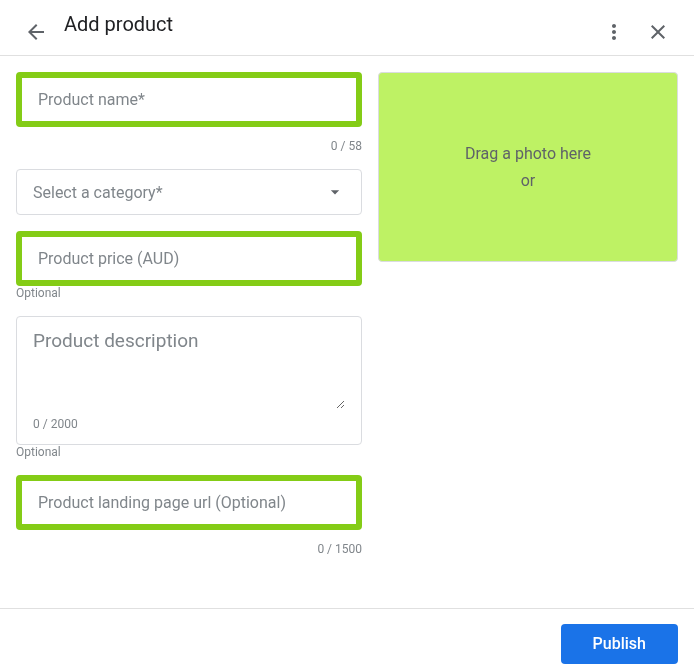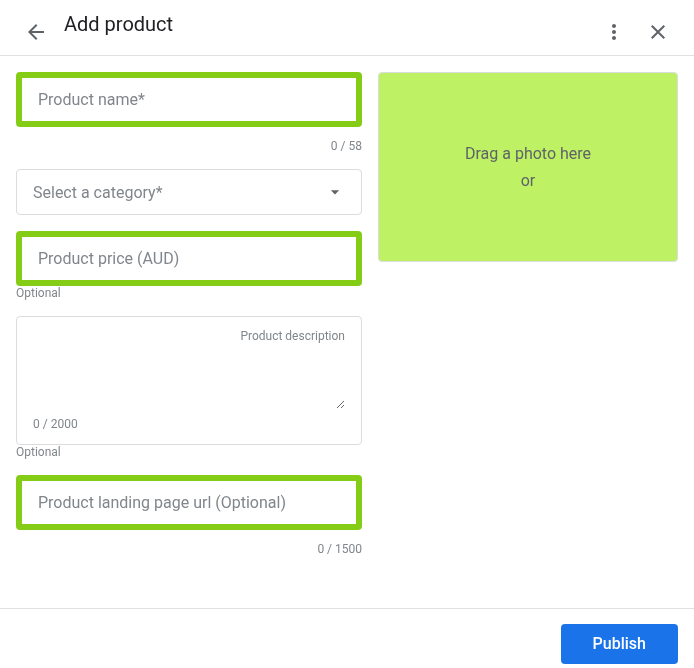--- a/index.html
+++ b/index.html
@@ -107,27 +107,26 @@
     }
 
     .form-input::placeholder {
       color: #80868b;
     }
 
     .form-textarea {
       width: 100%;
       border: none;
       outline: none;
-      font-size: 12px;
+      font-size: 19px;
       color: #737373;
       background: transparent;
       font-family: inherit;
       resize: vertical;
       min-height: 80px;
-      text-align: right;
     }
 
     .form-textarea::placeholder {
       color: #80868b;
     }
 
     .char-count {
       text-align: right;
       font-size: 12px;
       color: #80868b;

